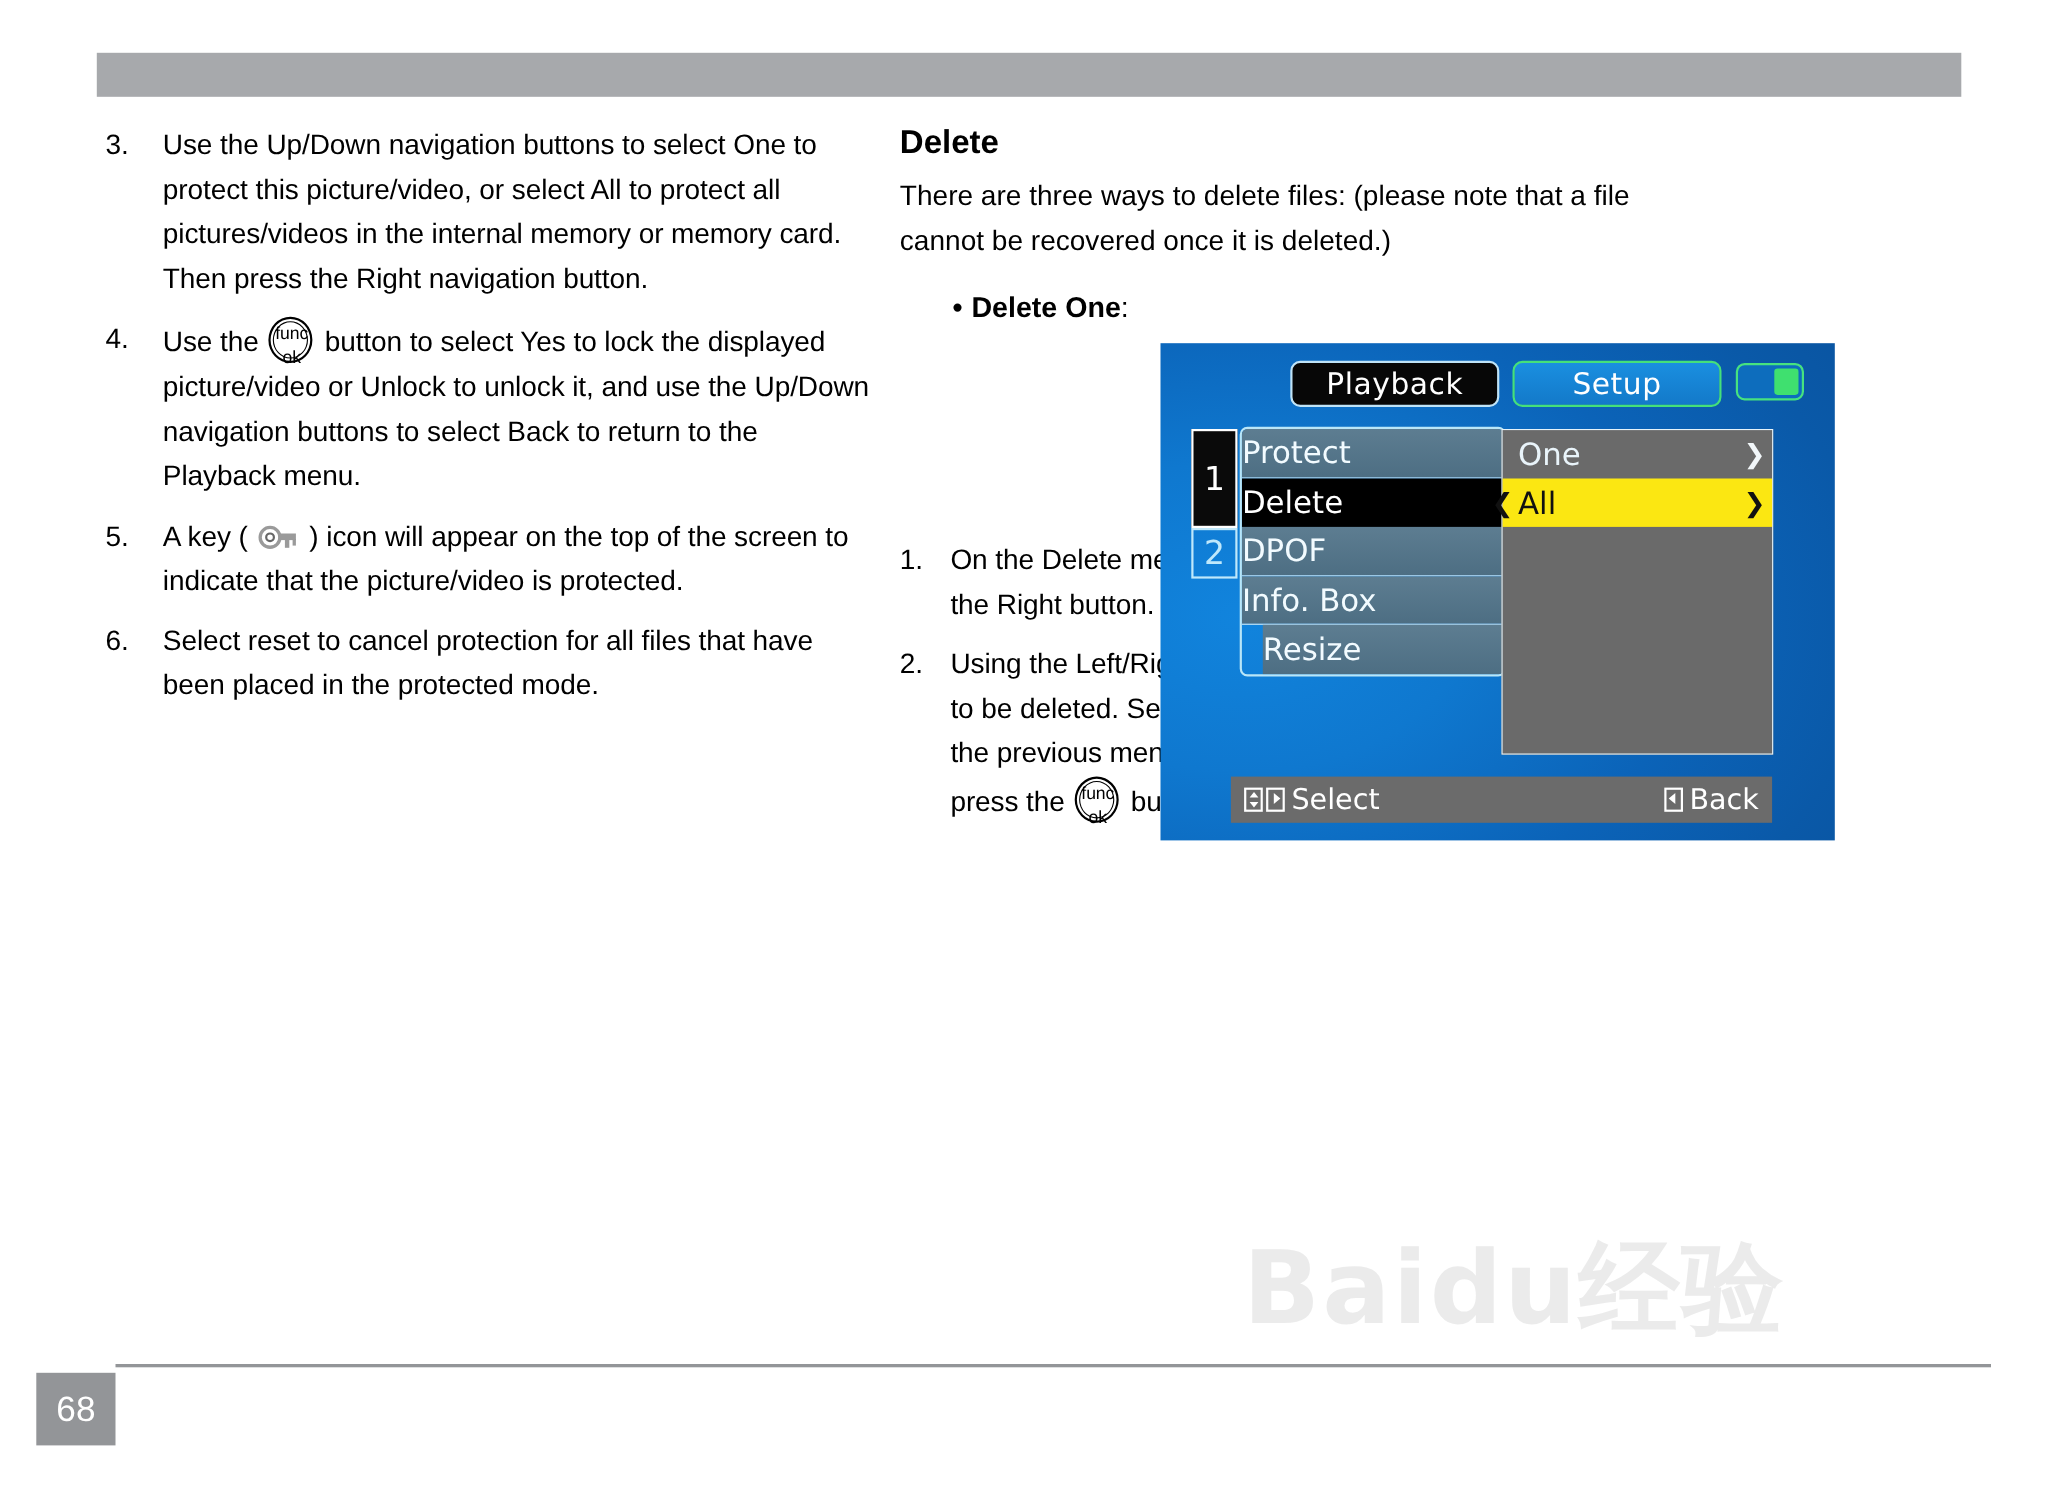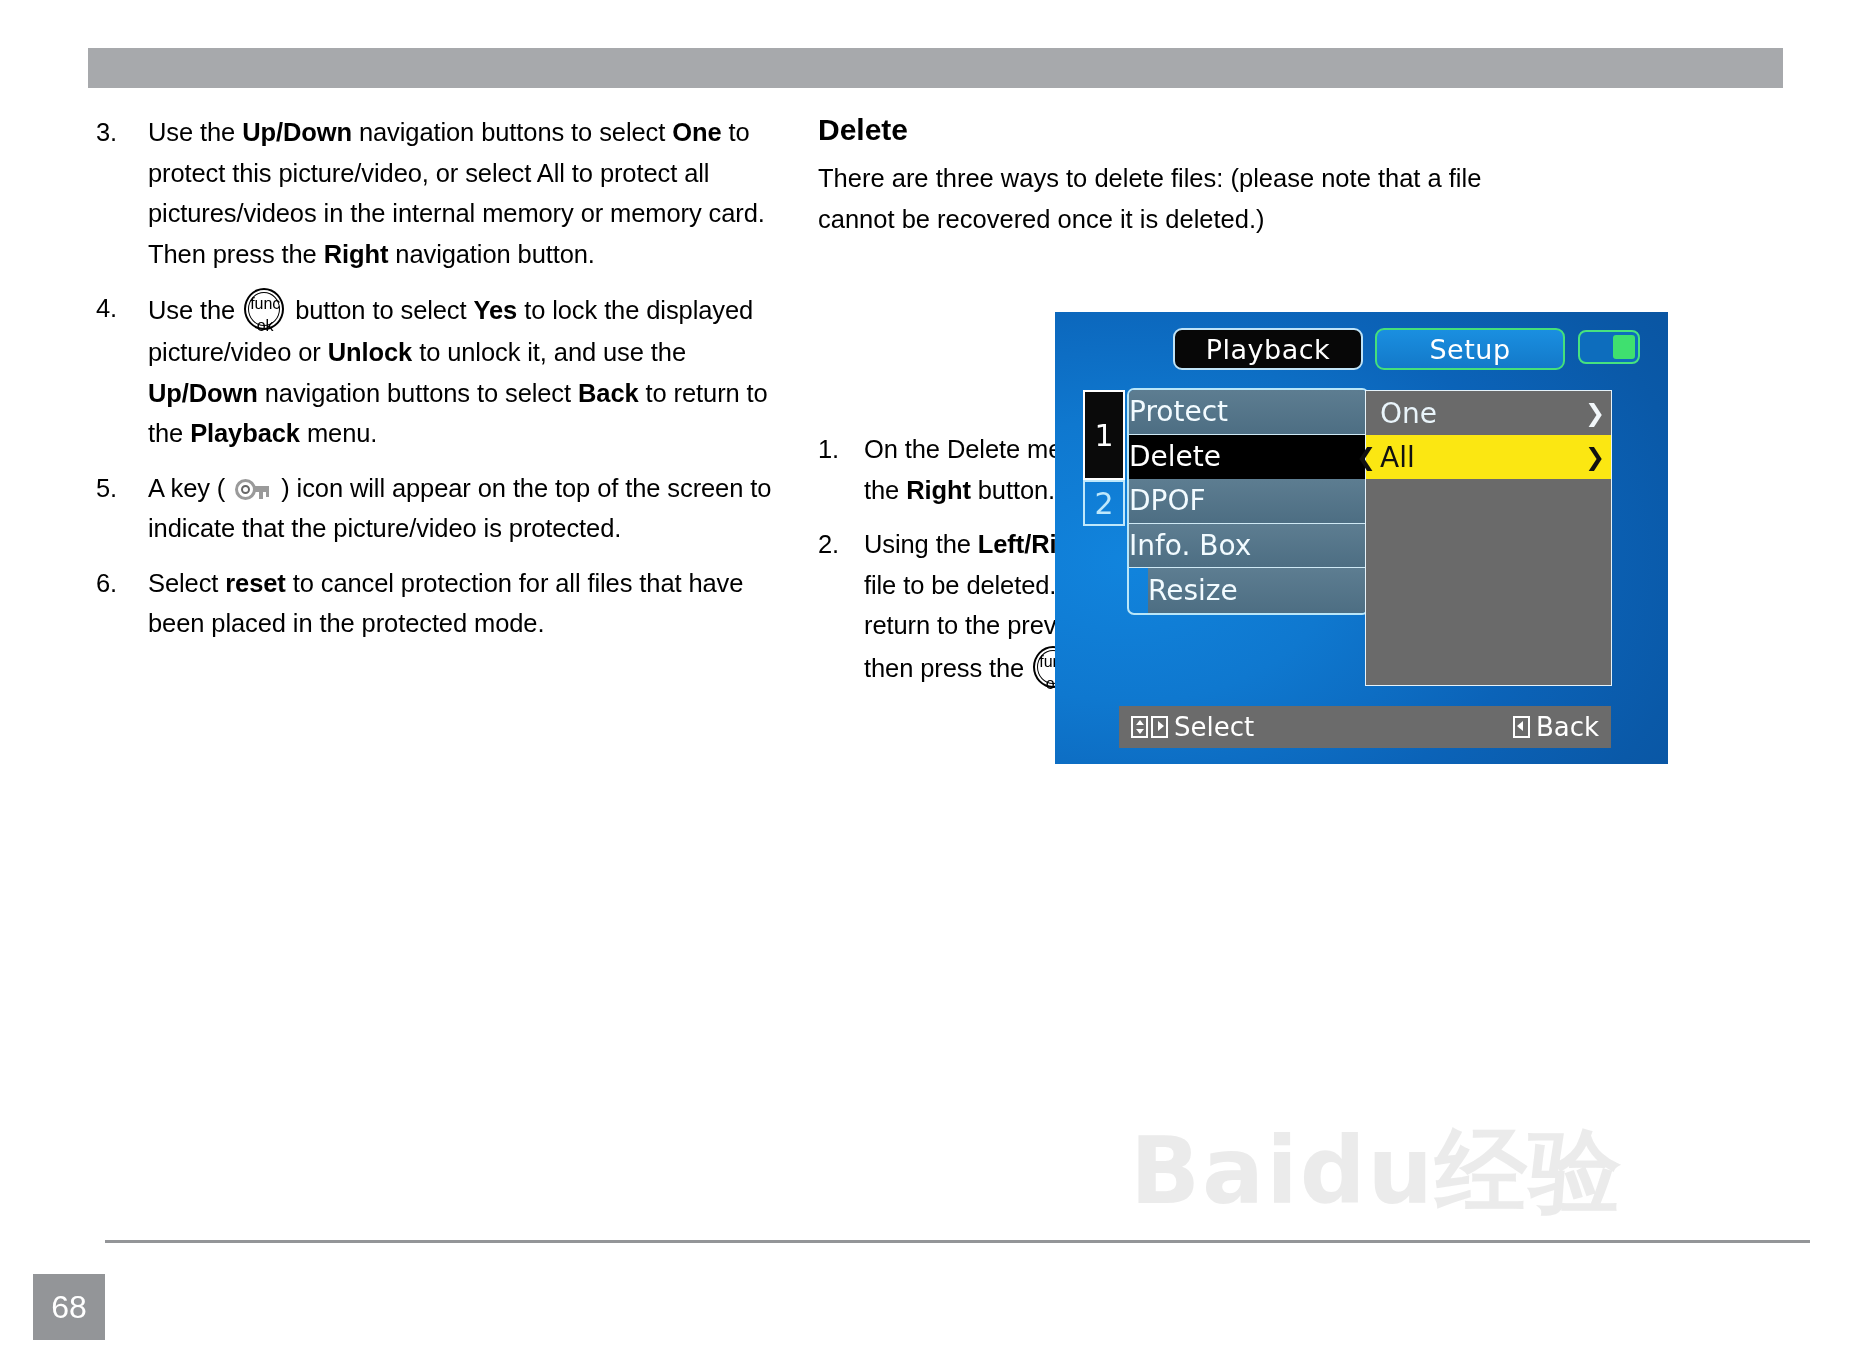--- a/index.html
+++ b/index.html
@@ -36,21 +36,21 @@
   }
   ol.steps > li .num{
     position:absolute;left:0;top:0;width:40px;
     text-align:left;
     font-size:25.5px;
     line-height:40.5px;
   }
   .col-right ol.steps > li{padding-left:46px;}
   .col-right ol.steps > li .num{width:34px;}
 
-  b, strong{font-weight:bold;}
+  b, strong{font-weight:normal;}
 
   
   .funcok{
     display:inline-block;
     position:relative;
     width:42px;height:44px;
     vertical-align:-13px;
     margin:0 2px;
   }
   .funcok .ring-out{
@@ -262,21 +262,21 @@
     border:2px solid #fff;box-sizing:border-box;position:relative;margin-right:4px;
   }
   .left-glyph:after{
     content:"";position:absolute;top:3px;right:5px;
     border-top:5px solid transparent;border-bottom:5px solid transparent;
     border-right:6px solid #fff;
   }
 
   
   .pagenum-box{
-    position:absolute;left:33px;top:1274px;width:72px;height:66px;
+    position:absolute;left:33px;top:1248px;width:72px;height:66px;
     background:#939598;
     display:flex;align-items:center;justify-content:center;
     color:#ffffff;font-size:32px;
     font-family:"Liberation Sans", sans-serif;
   }
   .footer-rule{
     position:absolute;left:105px;top:1240px;width:1705px;height:3px;
     background:#939598;
   }
 
@@ -314,20 +314,23 @@
         <li><span class="num">4.</span><span>Use the </span><span class="funcok"><span class="ring-out"></span><span class="ring-in"></span><span class="t1">func</span><span class="t2">ok</span></span><span> button to select </span><b>Yes</b><span> to lock the displayed picture/video or </span><b>Unlock</b><span> to unlock it, and use the </span><b>Up/Down</b><span> navigation buttons to select </span><b>Back</b><span> to return to the </span><b>Playback</b><span> menu.</span></li>
         <li><span class="num">5.</span><span>A key ( </span><span class="keyicon"><span class="kring"></span><span class="kdot"></span><span class="kshaft"></span><span class="ktooth1"></span><span class="ktooth2"></span></span><span> ) icon will appear on the top of the screen to indicate that the picture/video is protected.</span></li>
         <li><span class="num">6.</span><span>Select </span><b>reset</b><span> to cancel protection for all files that have been placed in the protected mode.</span></li>
       </ol>
   </div>
 
   <div class="col col-right">
     <div class="h-delete">Delete</div>
     <div class="intro-para">There are three ways to delete files: (please note that a file cannot be recovered once it is deleted.)</div>
 
+    <div class="bullet-line">
+      <span class="dot">•</span><span>Delete One</span><span class="colon">:</span>
+    </div>
 
     <ol class="steps" id="right-steps" style="margin-top:190px;">
         <li><span class="num">1.</span><span>On the Delete menu, select </span><b>Delete One</b><span> and then press the </span><b>Right</b><span> button.</span></li>
         <li><span class="num">2.</span><span>Using the </span><b>Left/Right</b><span> buttons, locate the photo or movie file to be deleted.  Select </span><b>Yes</b><span> (to delete file) or </span><b>No</b><span> (to return to the previous menu) using the </span><b>Up/Down</b><span> buttons, then press the </span><span class="funcok"><span class="ring-out"></span><span class="ring-in"></span><span class="t1">func</span><span class="t2">ok</span></span><span> button to confirm.</span></li>
       </ol>
   </div>
 
   <div class="lcd">
 
     <div class="topbar">

